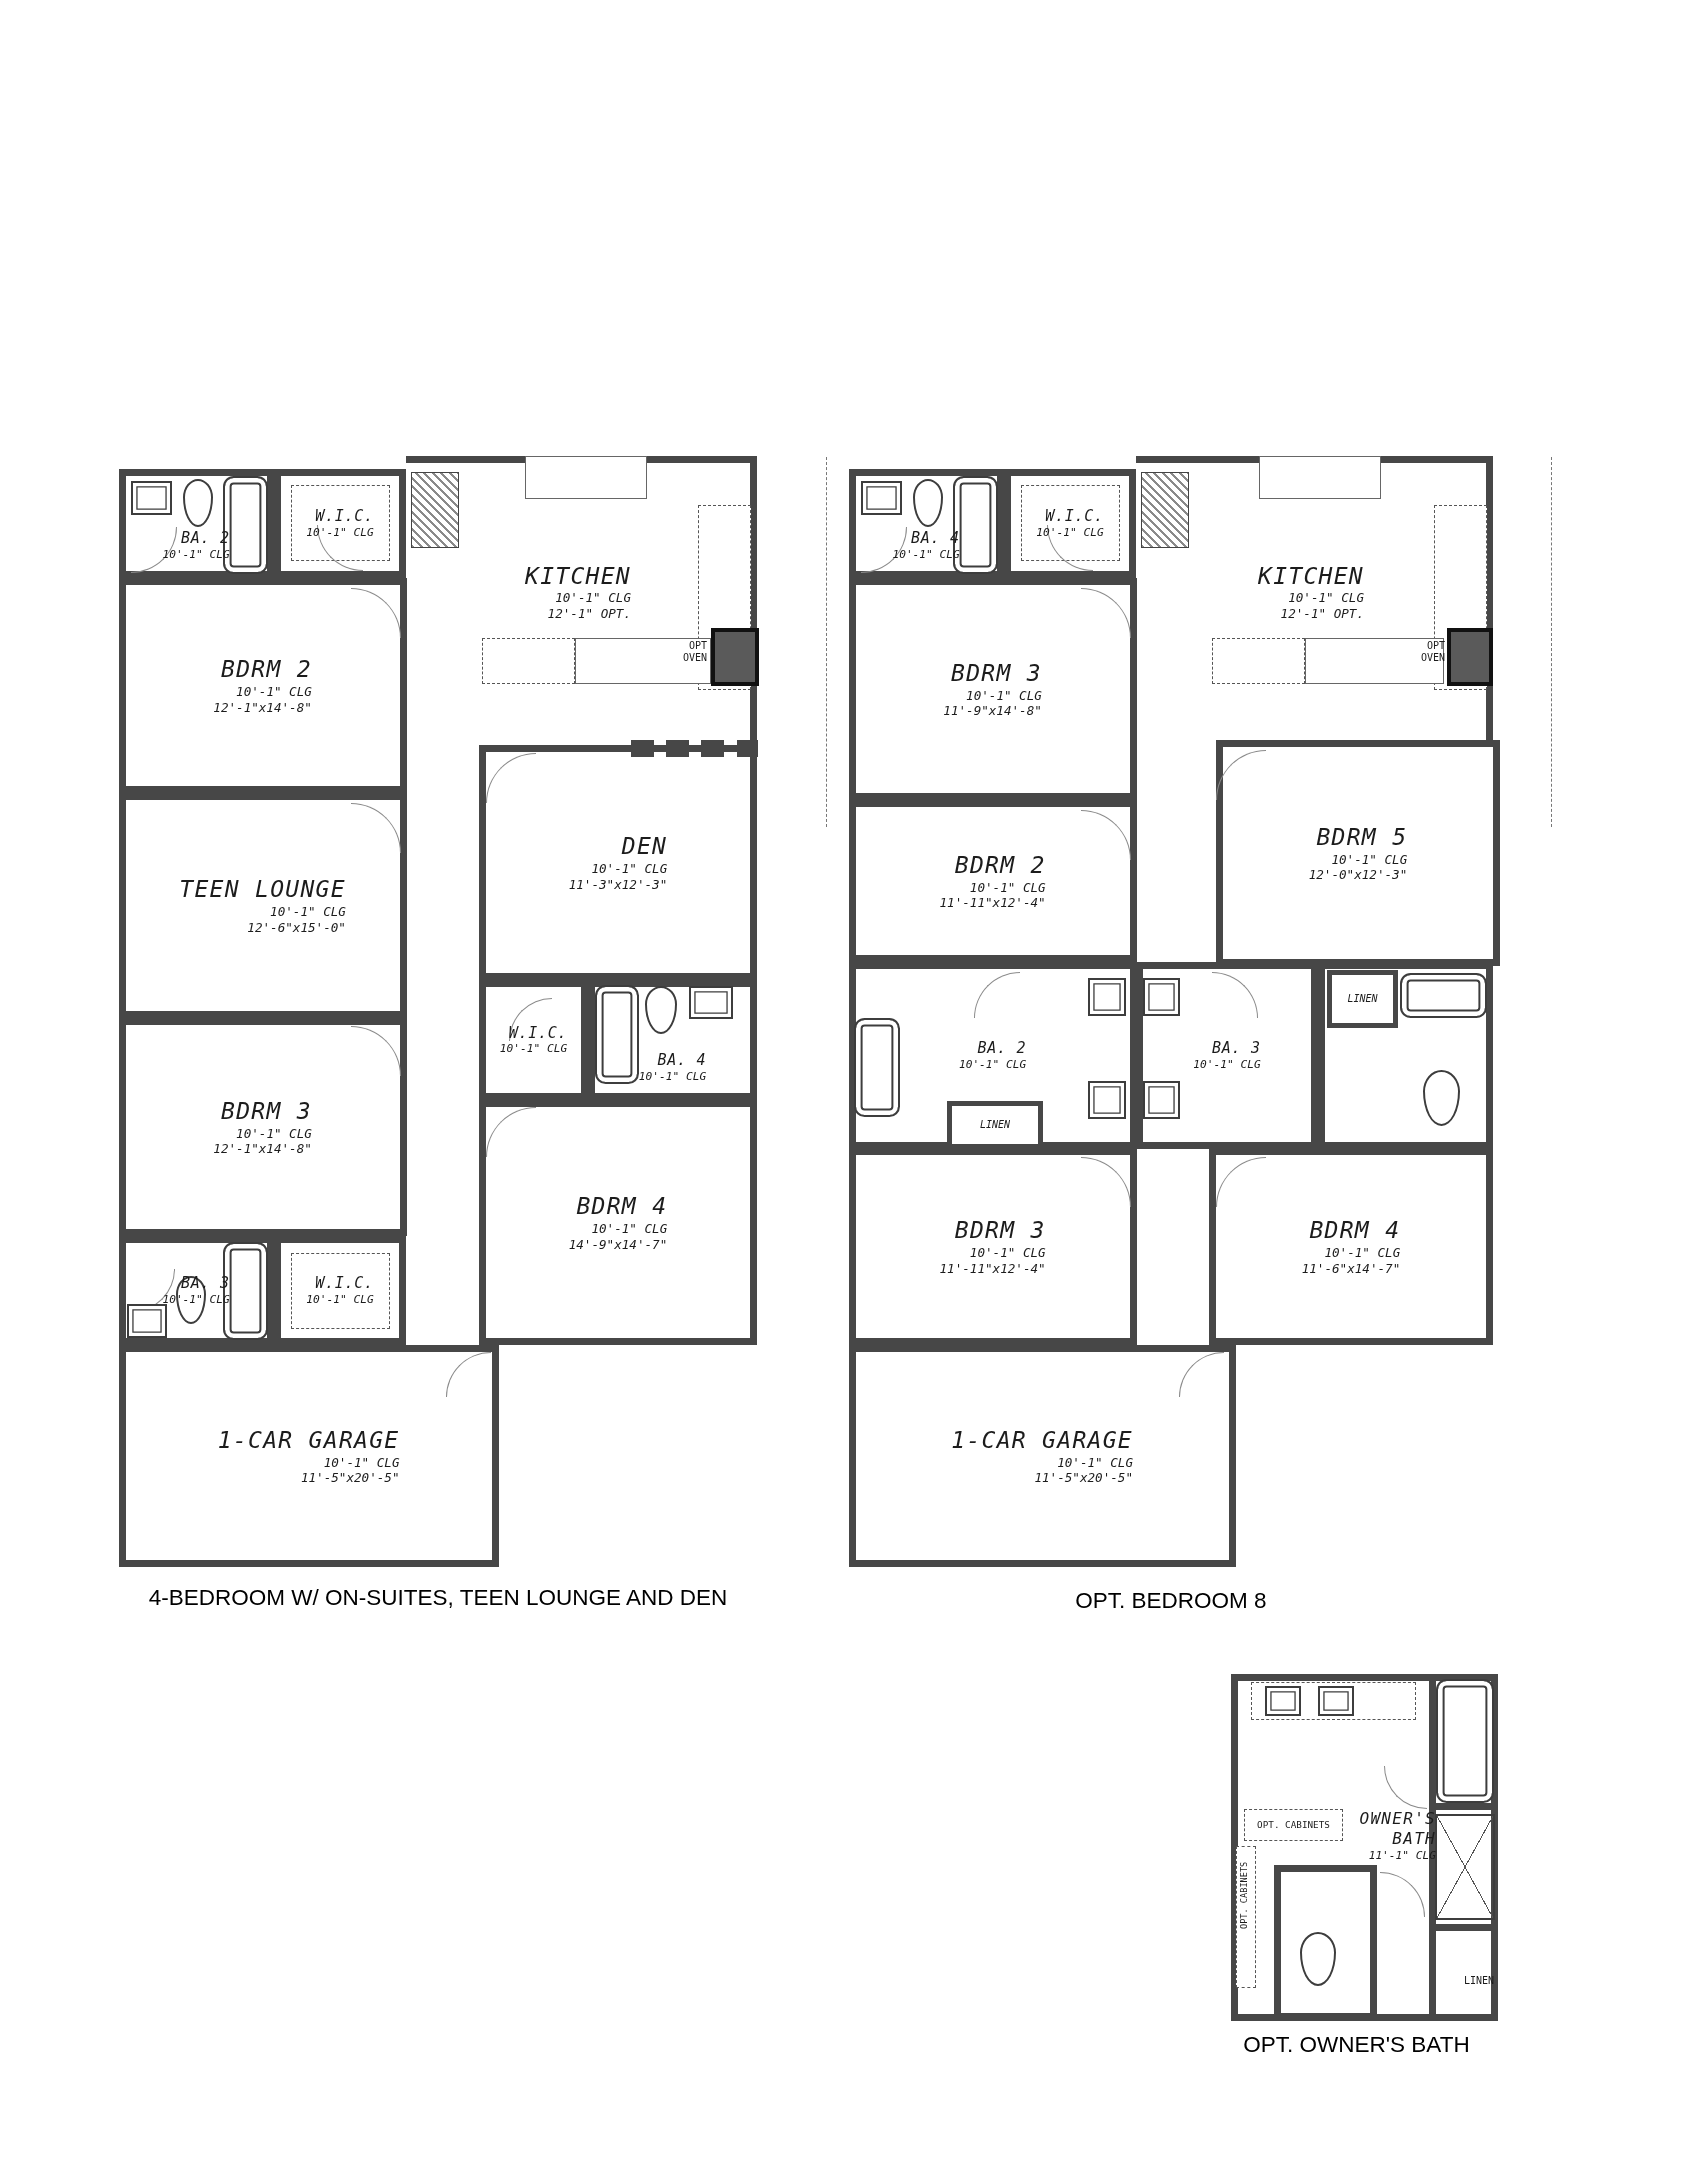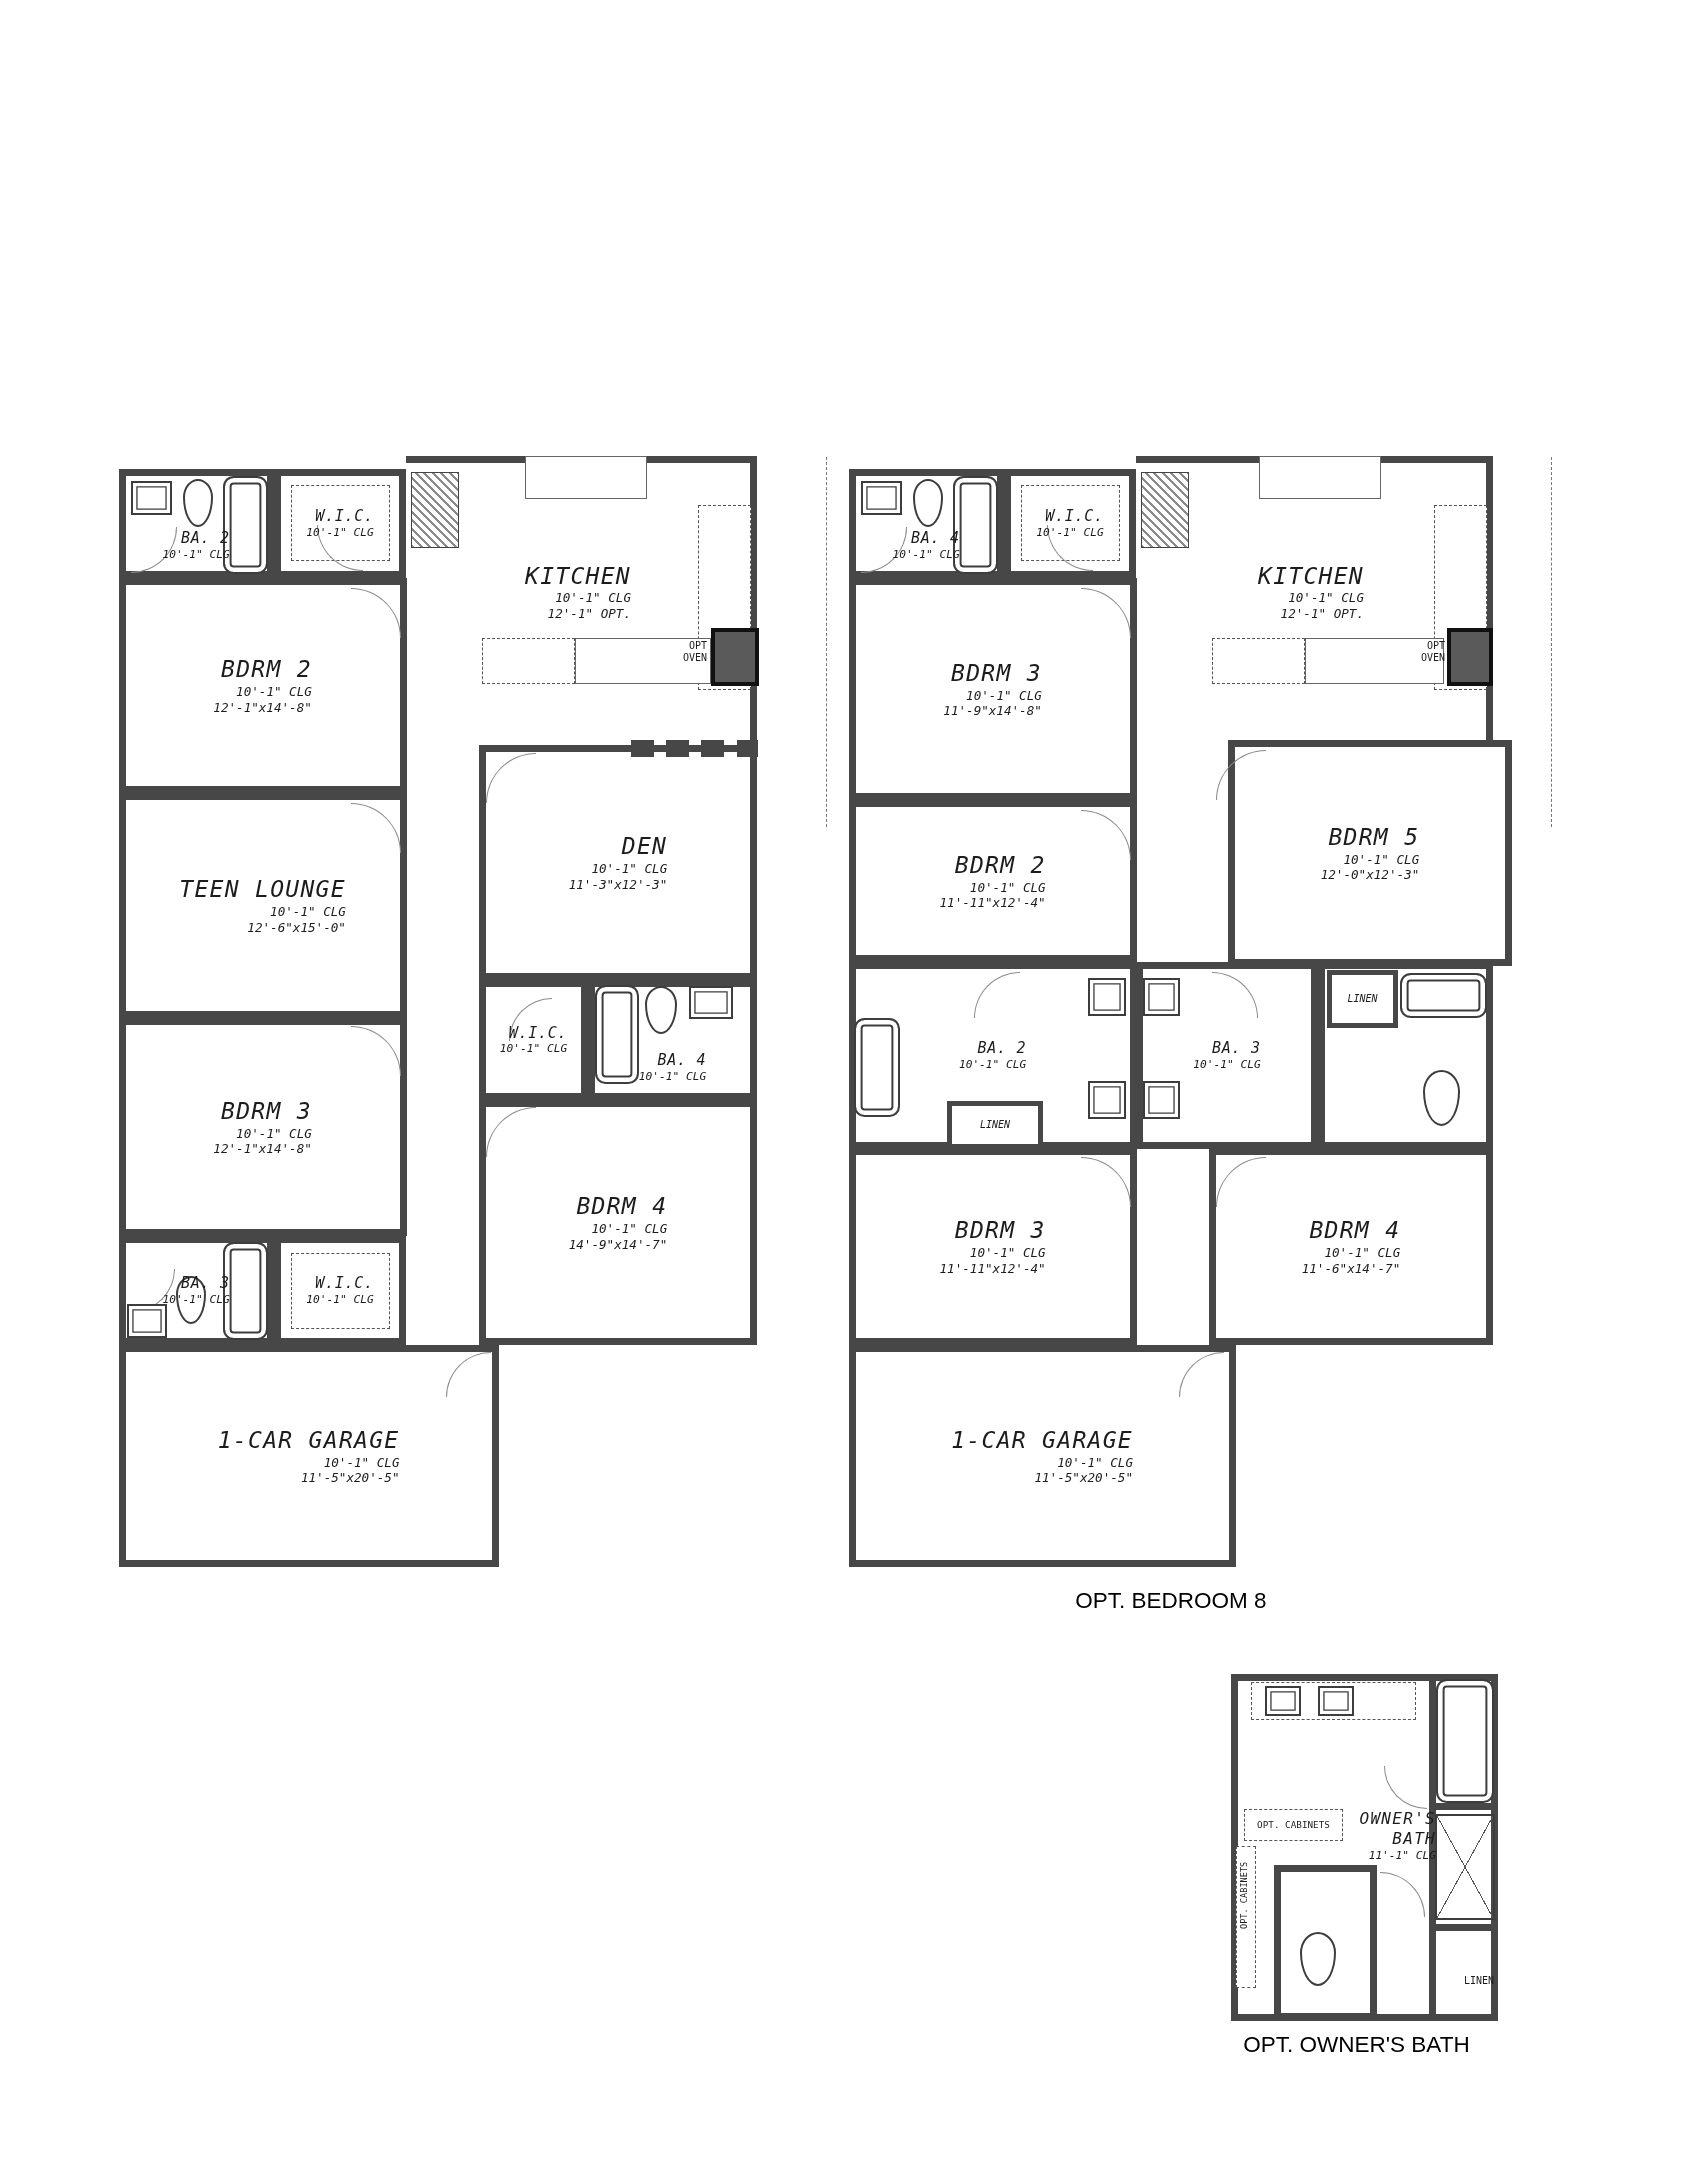--- a/index.html
+++ b/index.html
@@ -210,21 +210,21 @@
       <div class="rs">10'-1" CLG</div>
         </div>
     </div>
     <div class="room sm" style="left:294px;top:513px;width:182px;height:187px;">
       <div class="lbl">
           <div class="rn">BA. 3</div>
       <div class="rs">10'-1" CLG</div>
         </div>
     </div>
     <div class="room" style="left:476px;top:513px;width:175px;height:187px;"></div>
-    <div class="room" style="left:386px;top:291px;width:284px;height:226px;">
+    <div class="room" style="left:374px;top:291px;width:284px;height:226px;">
       <div class="lbl">
           <div class="rn">BDRM 5</div>
       <div class="rs">10'-1" CLG</div>
       <div class="rs">12'-0"x12'-3"</div>
         </div>
     </div>
     <div class="room" style="left:6.6px;top:699px;width:288px;height:197px;">
       <div class="lbl">
           <div class="rn">BDRM 3</div>
       <div class="rs">10'-1" CLG</div>
@@ -312,17 +312,18 @@
     <div class="fx toilet" style="left:89px;top:265px;width:36px;height:54px;"></div>
     <div class="fx tub" style="left:225px;top:12px;width:58px;height:124px;"></div>
     <div class="wallseg" style="left:218px;top:136px;width:69px;height:7.3px;"></div>
     <div class="fx showerx" style="left:224px;top:147px;width:60px;height:106px;"></div>
     <div class="wallseg" style="left:218px;top:257px;width:69px;height:7.3px;"></div>
     <div class="tiny" style="left:225px;top:308px;width:58px;font-size:10px;">LINEN</div>
     <div class="arc tr" style="left:169px;top:205px;width:45px;height:45px;"></div>
     <div class="arc bl" style="left:173px;top:99px;width:43px;height:43px;"></div>
   </div>
 
+  <div class="caption" style="left:112px;top:1585px;width:652px;">4-BEDROOM W/ ON-SUITES, TEEN LOUNGE AND DEN</div>
   <div class="caption" style="left:842px;top:1588px;width:658px;">OPT. BEDROOM 8</div>
   <div class="caption" style="left:1211px;top:2032px;width:291px;">OPT. OWNER'S BATH</div>
 
 </div>
 
 
 </body></html>

